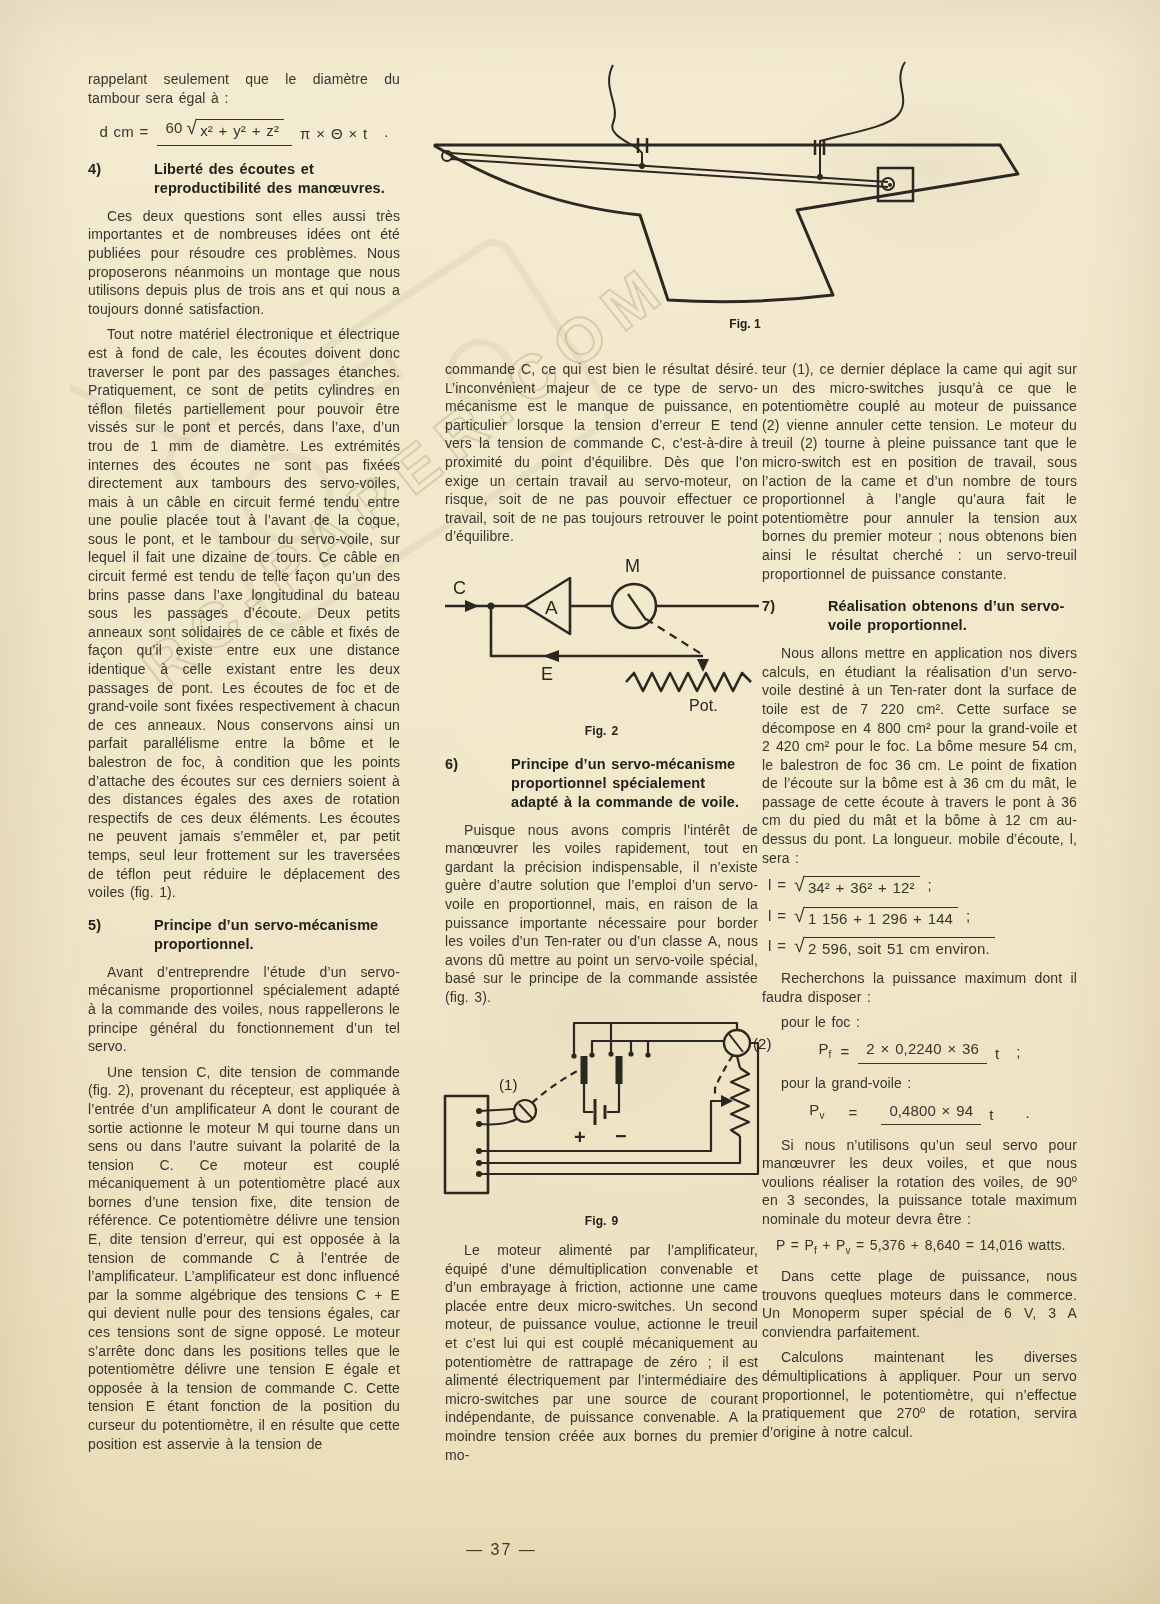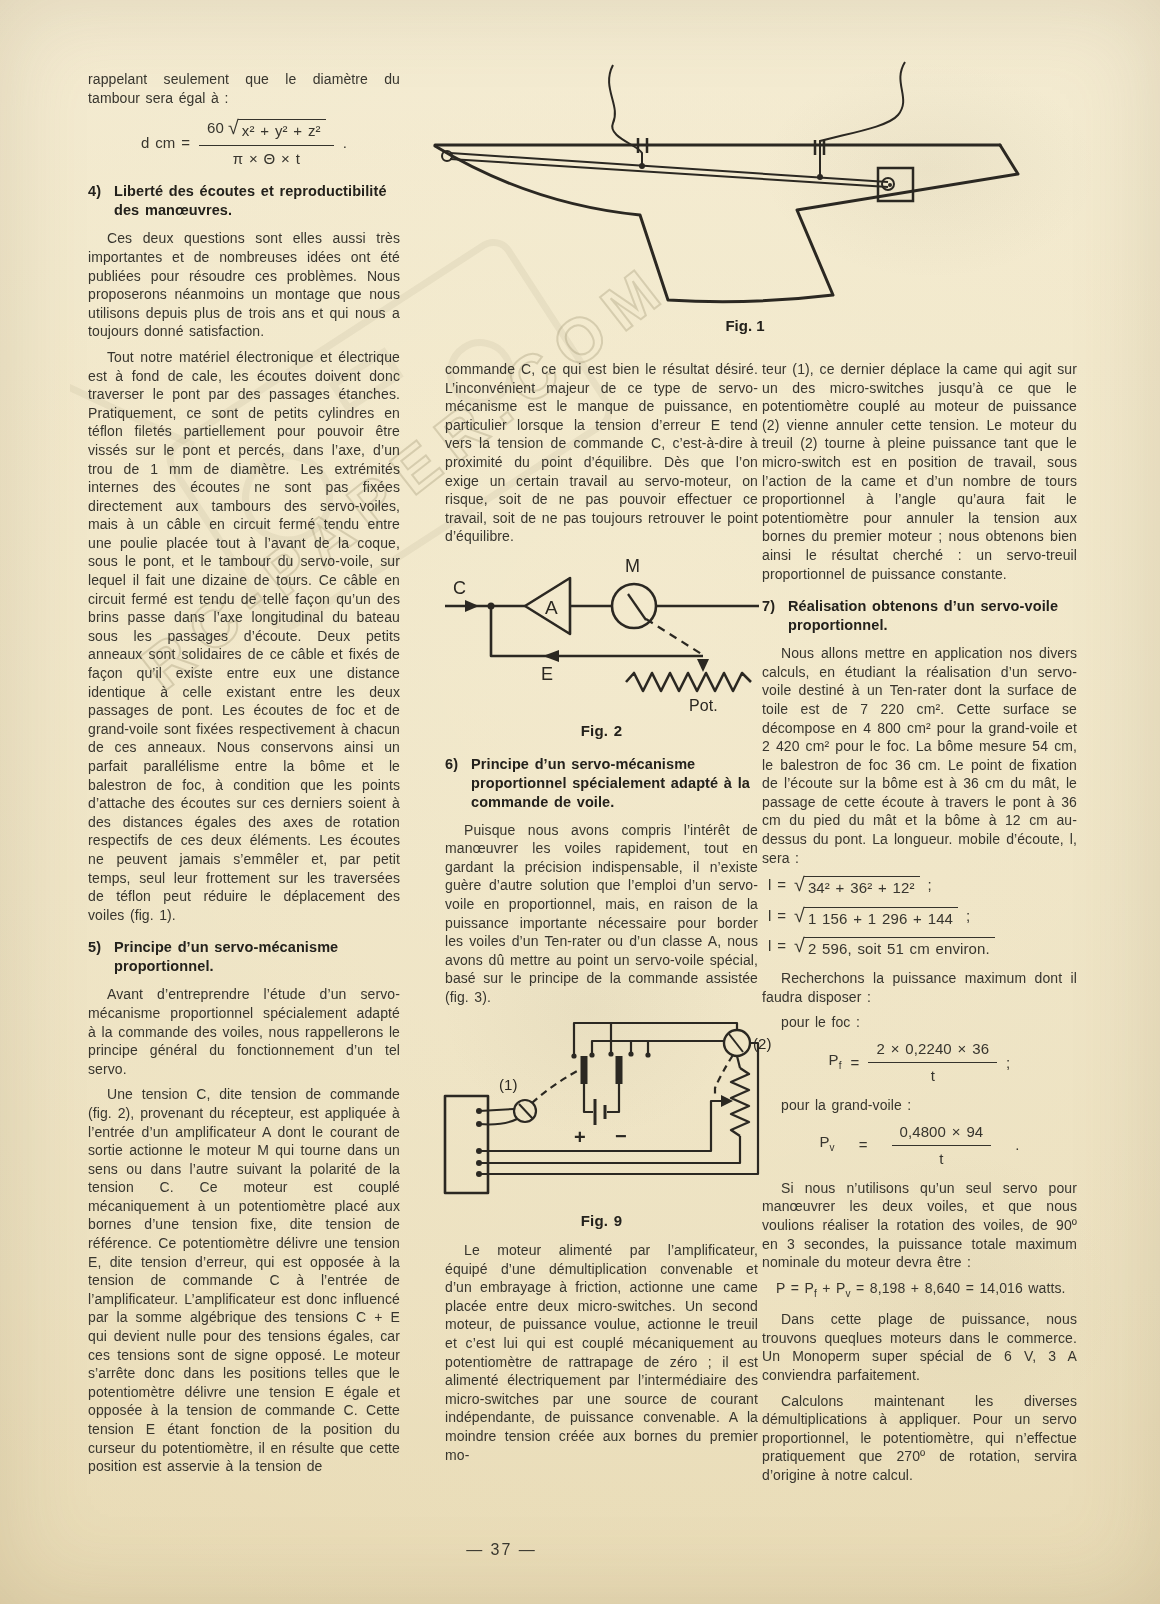--- a/index.html
+++ b/index.html
@@ -19,37 +19,37 @@
            transform:rotate(-38deg);transform-origin:0 50%;white-space:nowrap;}
   #wm-tx{position:absolute;left:70px;top:160px;opacity:0.55;}
   
   .col{position:absolute;text-align:justify;font-size:14px;line-height:18.6px;
        letter-spacing:0.1px;word-spacing:1.5px;color:#37352e;}
   .col p{margin:0 0 7px 0;}
   p.ind{text-indent:19px;}
   .shead{display:flex;margin:14px 0 9px 0;font-weight:bold;color:#23211c;
          font-size:14.5px;line-height:19px;text-align:left;}
   .shead .hnum{width:26px;flex:0 0 26px;}
-  .shead .htxt{flex:1;}
+  .shead .htxt{flex:1;margin-left:40px;}
   
   .feq{display:flex;align-items:center;justify-content:center;gap:9px;
        margin:12px 0 14px 0;font-size:15px;text-align:left;}
-  .frac{display:inline-flex;flex-direction:column;align-items:center;}
+  .frac{display:inline-flex;align-items:center;}
   .frac .num{padding:0 8px 4px 8px;border-bottom:1.7px solid #35332c;
              display:inline-flex;align-items:flex-start;gap:4px;}
   .frac .den{padding:4px 8px 0 8px;}
   .rad{display:inline-flex;align-items:flex-start;}
   .rad .sign{font-size:1.3em;line-height:0.9;margin-right:-1px;}
   .rad .body{border-top:1.7px solid #35332c;padding:2px 5px 0 4px;}
   .eqrow{display:flex;align-items:flex-start;gap:8px;margin:9px 0 9px 6px;
          font-size:15px;text-align:left;}
   sub.sm{font-size:10px;}
   
   .figblock{margin:10px 0 4px 0;}
-  .figcap{font-weight:bold;font-size:15px;color:#23211c;text-align:center;margin:4px 0 10px 0;}
+  .figcap{font-weight:bold;font-size:12px;color:#23211c;text-align:center;margin:4px 0 10px 0;}
   svg{display:block;}
   svg text{font-family:"Liberation Sans","DejaVu Sans",sans-serif;fill:#2b2822;}
   #fig1{position:absolute;left:420px;top:53px;width:692px;}
   #fig1 .figcap{width:650px;margin-top:2px;}
   #pagenum{position:absolute;left:0;top:1541px;width:1003px;text-align:center;
            font-size:16px;color:#3a382f;letter-spacing:2px;}
 </style>
 </head>
 <body>
 
@@ -273,20 +273,20 @@
         <span class="num">
             <span>0,4800 × 94</span>
           </span>
         <span class="den">t</span>
       </span>
       <span>.</span>
     </div>
 
     <p class="ind">Si nous n’utilisons qu’un seul servo pour manœuvrer les deux voiles, et que nous voulions réaliser la rotation des voiles, de 90º en 3 secondes, la puissance totale maximum nominale du moteur devra être :</p>
 
-    <p style="text-indent:14px;"><span>P = P</span><sub class="sm">f</sub><span> + P</span><sub class="sm">v</sub><span> = 8,198 + 8,640 = 14,016 watts.</span></p>
+    <p style="text-indent:14px;"><span>P = P</span><sub class="sm">f</sub><span> + P</span><sub class="sm">v</sub><span> = 5,376 + 8,640 = 14,016 watts.</span></p>
 
     <p class="ind">Dans cette plage de puissance, nous trouvons queqlues moteurs dans le commerce. Un Monoperm super spécial de 6 V, 3 A conviendra parfaitement.</p>
     <p class="ind">Calculons maintenant les diverses démultiplications à appliquer. Pour un servo proportionnel, le potentiomètre, qui n’effectue pratiquement que 270º de rotation, servira d’origine à notre calcul.</p>
   </div>
 
   <div id="pagenum">— 37 —</div>
 </div>
 
 </body></html>

